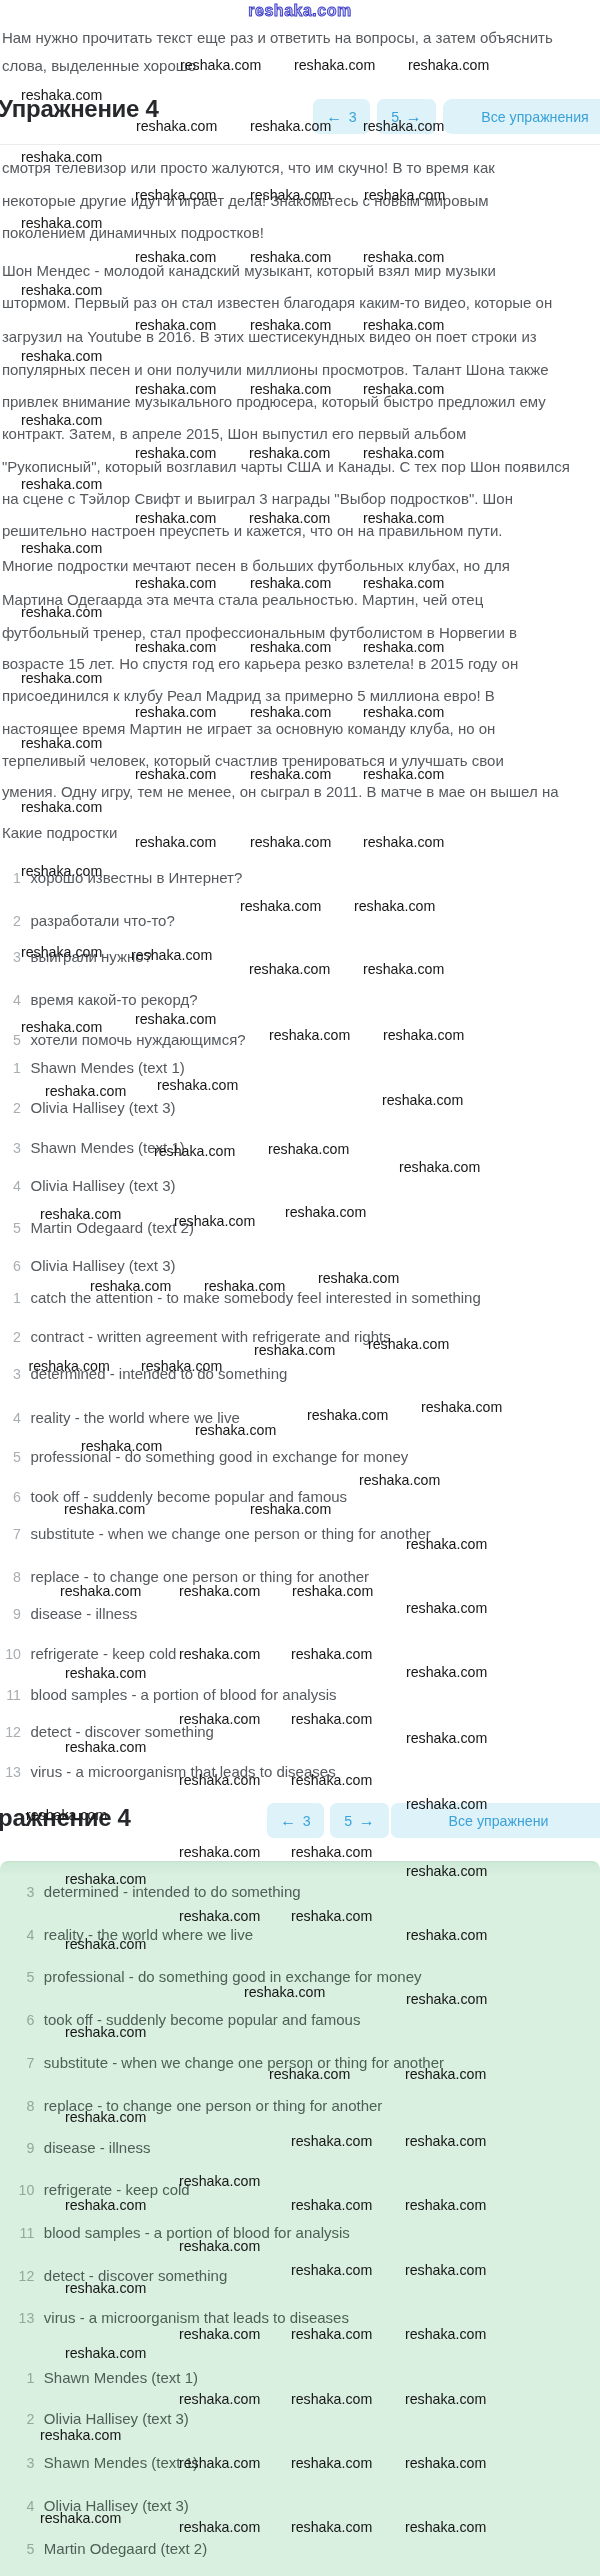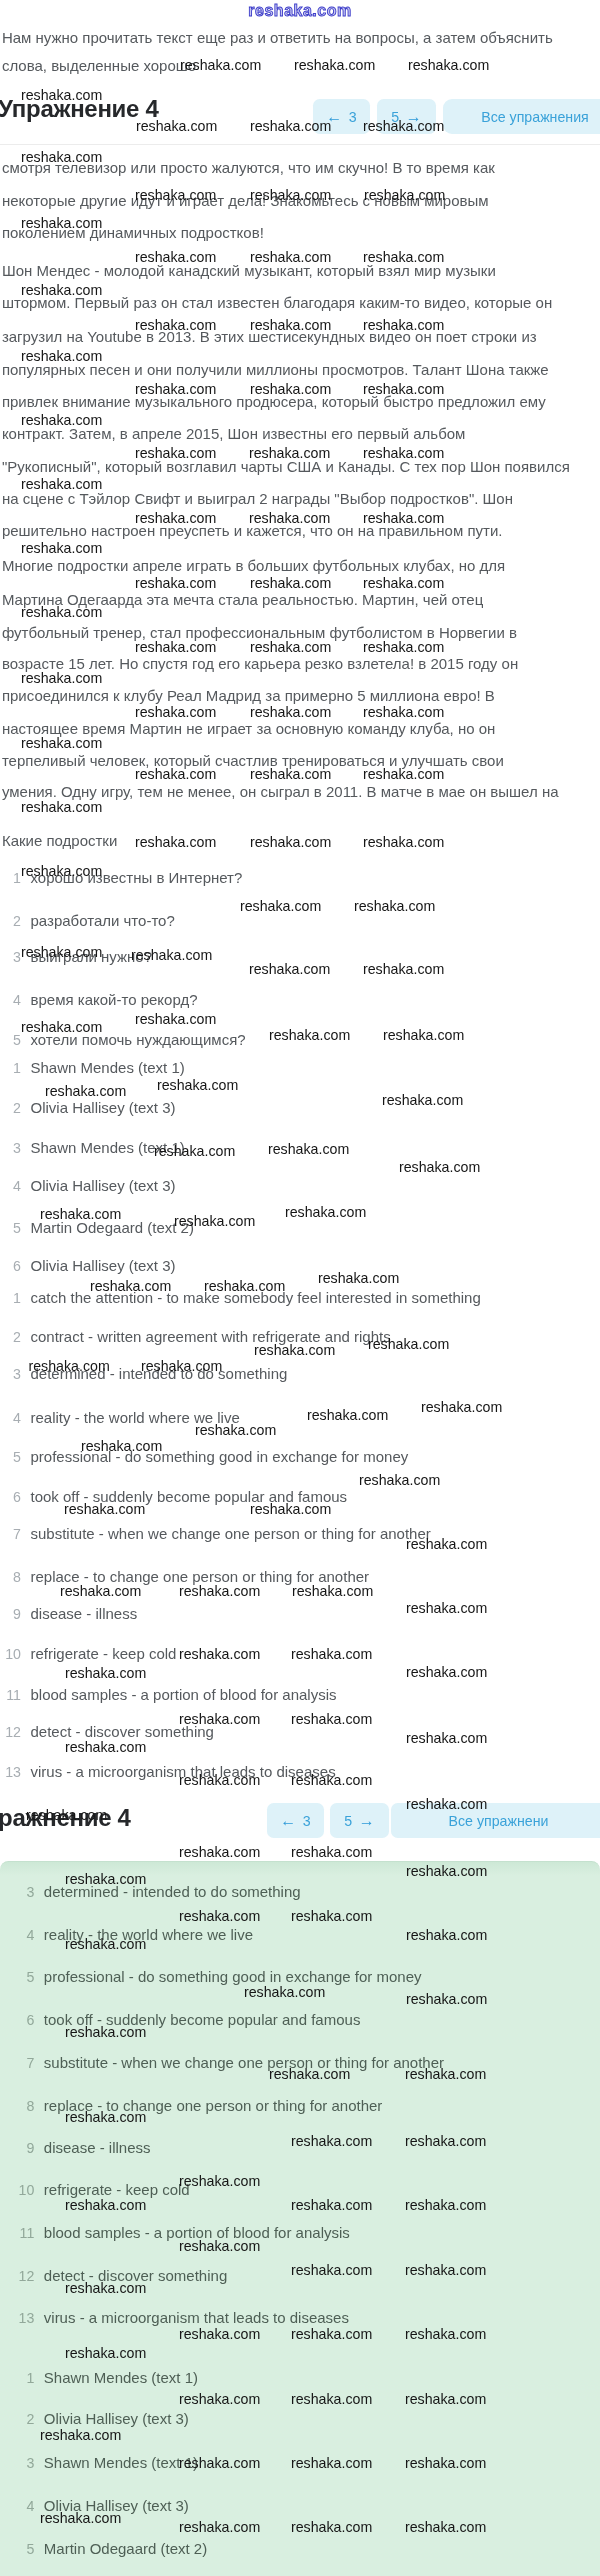--- a/index.html
+++ b/index.html
@@ -63,38 +63,38 @@
     <span>Все упражнения</span>
   </div>
   <div class="divider" style="top:144px;"></div>
 
   <div id="story-layer">
       <div class="line" style="top: 159px;">смотря телевизор или просто жалуются, что им скучно! В то время как</div>
       <div class="line" style="top: 192px;">некоторые другие идут и играет дела! Знакомьтесь с новым мировым</div>
       <div class="line" style="top: 224px;">поколением динамичных подростков!</div>
       <div class="line" style="top: 262px;">Шон Мендес - молодой канадский музыкант, который взял мир музыки</div>
       <div class="line" style="top: 294px;">штормом. Первый раз он стал известен благодаря каким-то видео, которые он</div>
-      <div class="line" style="top: 328px;">загрузил на Youtube в 2013. В этих шестисекундных видео он поет строки из</div>
+      <div class="line" style="top: 328px;">загрузил на Youtube в 2016. В этих шестисекундных видео он поет строки из</div>
       <div class="line" style="top: 361px;">популярных песен и они получили миллионы просмотров. Талант Шона также</div>
       <div class="line" style="top: 393px;">привлек внимание музыкального продюсера, который быстро предложил ему</div>
-      <div class="line" style="top: 425px;">контракт. Затем, в апреле 2015, Шон известны его первый альбом</div>
+      <div class="line" style="top: 425px;">контракт. Затем, в апреле 2015, Шон выпустил его первый альбом</div>
       <div class="line" style="top: 458px;">"Рукописный", который возглавил чарты США и Канады. С тех пор Шон появился</div>
-      <div class="line" style="top: 490px;">на сцене с Тэйлор Свифт и выиграл 2 награды "Выбор подростков". Шон</div>
+      <div class="line" style="top: 490px;">на сцене с Тэйлор Свифт и выиграл 3 награды "Выбор подростков". Шон</div>
       <div class="line" style="top: 522px;">решительно настроен преуспеть и кажется, что он на правильном пути.</div>
-      <div class="line" style="top: 557px;">Многие подростки апреле играть в больших футбольных клубах, но для</div>
+      <div class="line" style="top: 557px;">Многие подростки мечтают песен в больших футбольных клубах, но для</div>
       <div class="line" style="top: 591px;">Мартина Одегаарда эта мечта стала реальностью. Мартин, чей отец</div>
       <div class="line" style="top: 624px;">футбольный тренер, стал профессиональным футболистом в Норвегии в</div>
       <div class="line" style="top: 655px;">возрасте 15 лет. Но спустя год его карьера резко взлетела! в 2015 году он</div>
       <div class="line" style="top: 687px;">присоединился к клубу Реал Мадрид за примерно 5 миллиона евро! В</div>
       <div class="line" style="top: 720px;">настоящее время Мартин не играет за основную команду клуба, но он</div>
       <div class="line" style="top: 752px;">терпеливый человек, который счастлив тренироваться и улучшать свои</div>
       <div class="line" style="top: 783px;">умения. Одну игру, тем не менее, он сыграл в 2011. В матче в мае он вышел на</div>
     </div>
 
-  <div class="line heading-line" style="top:824px;margin-top:8px;">Какие подростки</div>
+  <div class="line heading-line" style="top:824px;">Какие подростки</div>
 
   <div id="questions-layer">
       <div class="num-row" style="top: 869px;"><span class="num">1</span><span class="txt">хорошо известны в Интернет?</span></div>
       <div class="num-row" style="top: 912px;"><span class="num">2</span><span class="txt">разработали что-то?</span></div>
       <div class="num-row" style="top: 948px;"><span class="num">3</span><span class="txt">выиграли нужно?</span></div>
       <div class="num-row" style="top: 991px;"><span class="num">4</span><span class="txt">время какой-то рекорд?</span></div>
       <div class="num-row" style="top: 1031px;"><span class="num">5</span><span class="txt">хотели помочь нуждающимся?</span></div>
     </div>
   <div id="answers-layer">
       <div class="num-row" style="top: 1059px;"><span class="num">1</span><span class="txt">Shawn Mendes (text 1)</span></div>

